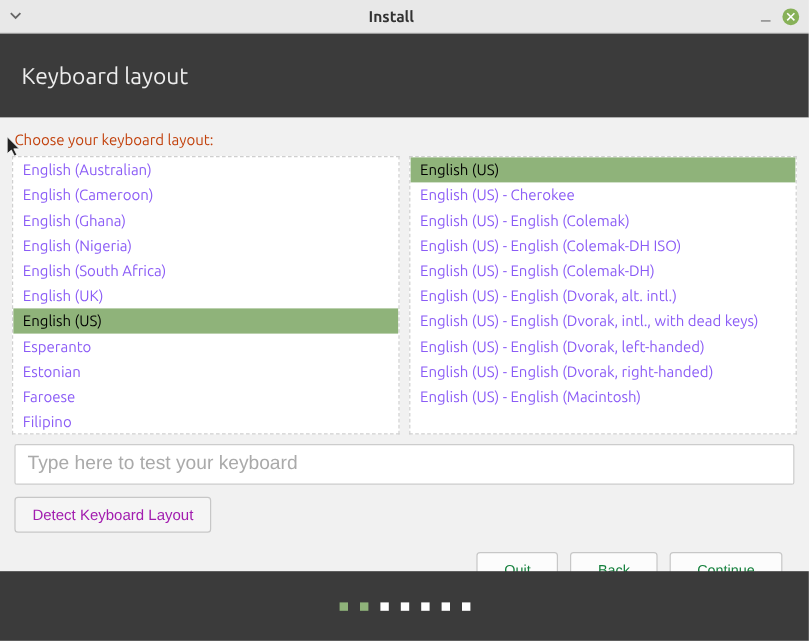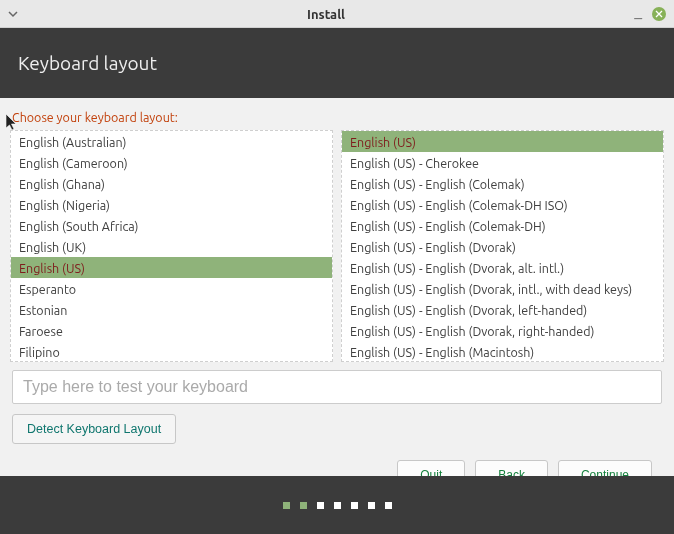--- a/index.html
+++ b/index.html
@@ -13,25 +13,25 @@
 .minimize-btn { font-size: 16px; color: #777; line-height: 1; position: relative; top: -4px; }
 .close-btn { width: 14px; height: 14px; border-radius: 50%; background: #87b158; display: flex; align-items: center; justify-content: center; }
 .close-btn svg { display: block; }
 .header { background: #3b3b3b; color: #eee; padding: 24px 18px; }
 .header h1 { font-size: 19px; font-weight: 400; }
 .content { padding: 12px 10px 10px 10px; background: #f1f1f1; }
 .prompt { font-size: 12.5px; color: #c2410c; margin-bottom: 6px; padding-left: 2px; }
 .lists { display: flex; gap: 8px; }
 .listbox { flex: 1; background: #fff; border: 1px dashed #cfcfcf; height: 232px; overflow: hidden; }
 .listbox.right { border-style: dashed; }
-.item { padding: 3.5px 8px; font-size: 12.5px; color: #404040; cursor: pointer; white-space: nowrap; overflow: hidden; text-overflow: ellipsis; }
-.item.selected { background: #8fb37a; color: #7f1d1d; }
+.item { padding: 3.5px 8px; font-size: 12.5px; color: #8b5cf6; cursor: pointer; white-space: nowrap; overflow: hidden; text-overflow: ellipsis; }
+.item.selected { background: #8fb37a; color: #000000; }
 .test-input { width: calc(100% - 4px); margin: 8px 2px 0 2px; padding: 7px 10px; border: 1px solid #ccc; border-radius: 2px; font-size: 16px; color: #333; background: #fff; }
 .test-input::placeholder { color: #aaa; }
-.detect-btn { margin: 10px 2px 0 2px; padding: 7px 14px; border: 1px solid #c7c7c7; background: #f5f5f5; border-radius: 3px; font-size: 12.5px; color: #0f766e; cursor: pointer; }
+.detect-btn { margin: 10px 2px 0 2px; padding: 7px 14px; border: 1px solid #c7c7c7; background: #f5f5f5; border-radius: 3px; font-size: 12.5px; color: #a21caf; cursor: pointer; }
 .nav-buttons { display: flex; justify-content: flex-end; gap: 10px; padding: 16px 12px 0 12px; }
 .nav-buttons button { padding: 7px 22px; border: 1px solid #c7c7c7; background: #fcfcfc; border-radius: 3px; font-size: 12px; color: #15803d; cursor: pointer; text-align: center; }
 .footer { position: absolute; bottom: 0; left: 0; right: 0; background: #3b3b3b; height: 58px; display: flex; align-items: center; justify-content: center; gap: 10px; }
 .dot { width: 7px; height: 7px; background: #fff; }
 .dot.active { background: #8fb37a; }
 .cursor { position: absolute; left: 6px; top: 114px; pointer-events: none; }
 .cursor svg { display: block; }
 </style>
 </head>
 <body>
@@ -74,21 +74,20 @@
         <div class="item">Estonian</div>
         <div class="item">Faroese</div>
         <div class="item">Filipino</div>
       </div>
     <div class="listbox right" id="variants-box">
         <div class="item selected">English (US)</div>
         <div class="item">English (US) - Cherokee</div>
         <div class="item">English (US) - English (Colemak)</div>
         <div class="item">English (US) - English (Colemak-DH ISO)</div>
         <div class="item">English (US) - English (Colemak-DH)</div>
-        <div class="item">English (US) - English (Dvorak)</div>
         <div class="item">English (US) - English (Dvorak, alt. intl.)</div>
         <div class="item">English (US) - English (Dvorak, intl., with dead keys)</div>
         <div class="item">English (US) - English (Dvorak, left-handed)</div>
         <div class="item">English (US) - English (Dvorak, right-handed)</div>
         <div class="item">English (US) - English (Macintosh)</div>
       </div>
   </div>
   <input class="test-input" type="text" placeholder="Type here to test your keyboard" style="">
   <div>
     <button class="detect-btn">Detect Keyboard Layout</button>

